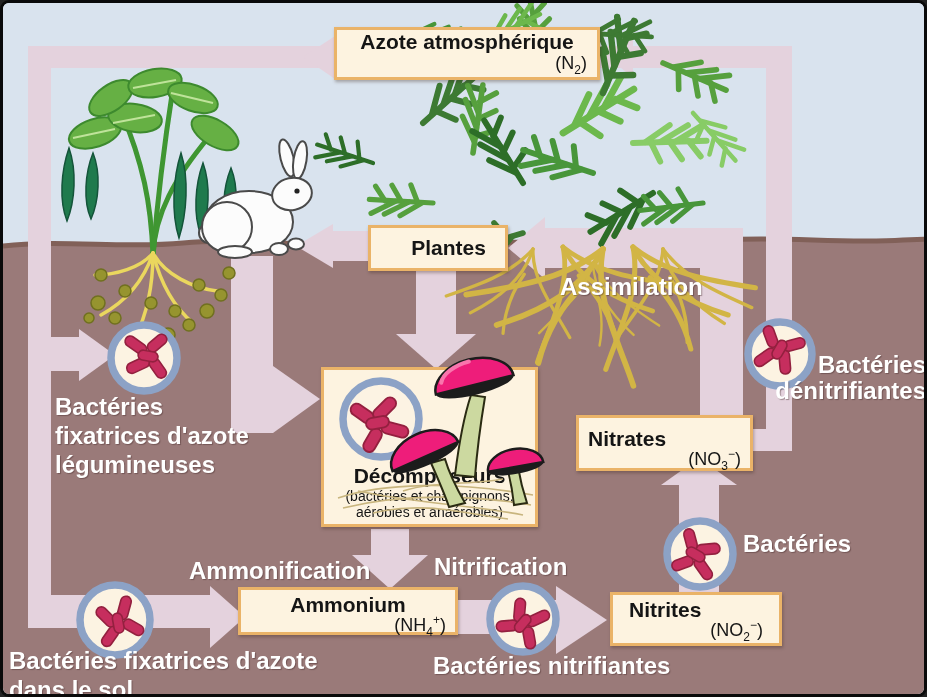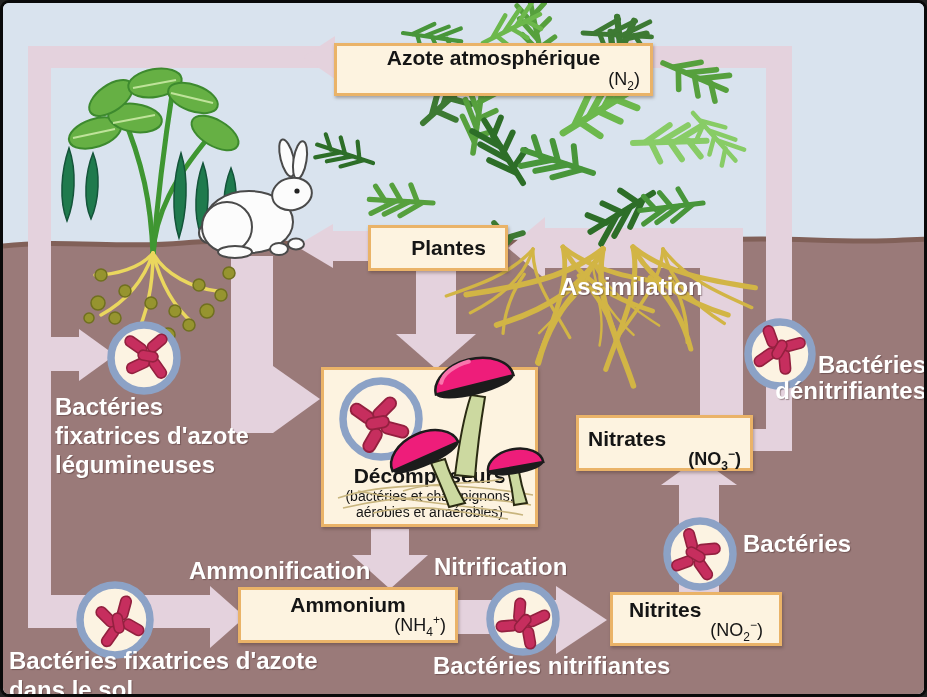--- a/index.html
+++ b/index.html
@@ -176,45 +176,45 @@
       <ellipse cx="284" cy="155" rx="6.5" ry="19" transform="rotate(-14 284 155)"></ellipse>
       <ellipse cx="297" cy="157" rx="6.5" ry="19" transform="rotate(9 297 157)"></ellipse>
       <ellipse cx="289" cy="191" rx="20" ry="16" transform="rotate(-12 289 191)"></ellipse>
       <ellipse cx="232" cy="249" rx="17" ry="6"></ellipse>
       <ellipse cx="276" cy="246" rx="9" ry="6"></ellipse>
       <ellipse cx="293" cy="241" rx="8" ry="5.5"></ellipse>
       <circle cx="294" cy="188" r="2.6" fill="#222" stroke="none"></circle>
     </g>
   </svg>
 
-  <div class="box" style="left:331px;top:40px;width:319px;height:53px;text-align:center;">
+  <div class="box" style="left:331px;top:24px;width:266px;height:53px;text-align:center;">
     <span class="title">Azote atmosphérique</span>
     <span class="formula" style="padding-right:10px;margin-top:-3px;">
       <span>(N</span><sub>2</sub><sup></sup><span>)</span>
     </span>
   </div>
 
   <div class="box" style="left:365px;top:222px;width:140px;height:46px;display:flex;align-items:center;justify-content:center;padding-left:21px;">
     <span class="title">Plantes</span>
   </div>
 
   <div class="box" style="left:318px;top:364px;width:217px;height:160px;display:flex;flex-direction:column;justify-content:flex-end;text-align:center;padding-bottom:4px;">
     <span class="title">Décomposeurs</span>
     <span style="font-size:14px;line-height:16px;">(bactéries et champignons,</span>
     <span style="font-size:14px;line-height:16px;">aérobies et anaérobies)</span>
   </div>
 
   <div class="box" style="left:573px;top:412px;width:177px;height:56px;padding:9px 9px;">
     <span class="title">Nitrates</span>
-    <span class="formula" style="margin-top:-4px;font-weight:bold;">
+    <span class="formula" style="margin-top:-4px;">
       <span>(NO</span><sub>3</sub><sup>−</sup><span>)</span>
     </span>
   </div>
 
-  <div class="box" style="left:235px;top:584px;width:220px;height:56px;padding:3px 9px;text-align:center;">
+  <div class="box" style="left:235px;top:584px;width:220px;height:48px;padding:3px 9px;text-align:center;">
     <span class="title">Ammonium</span>
     <span class="formula" style="margin-top:-4px;">
       <span>(NH</span><sub>4</sub><sup>+</sup><span>)</span>
     </span>
   </div>
 
   <div class="box" style="left:607px;top:589px;width:172px;height:54px;padding:3px 16px;">
     <span class="title">Nitrites</span>
     <span class="formula" style="margin-top:-4px;">
       <span>(NO</span><sub>2</sub><sup>−</sup><span>)</span>

